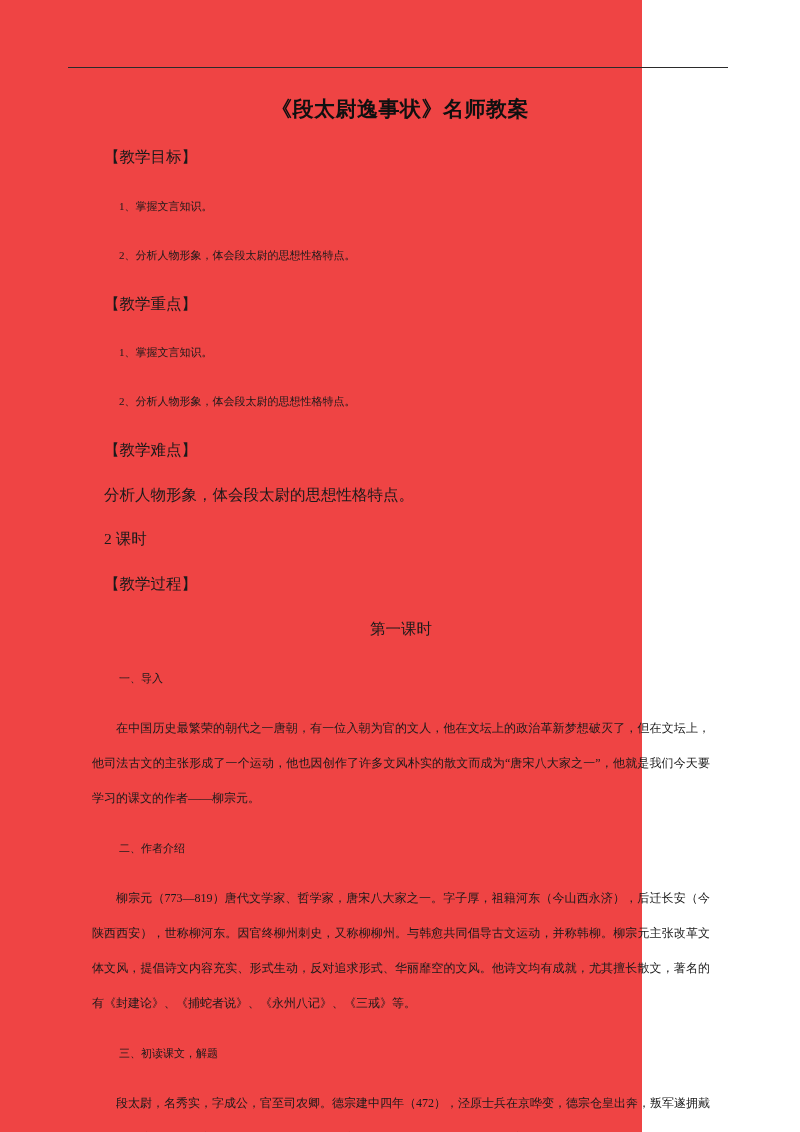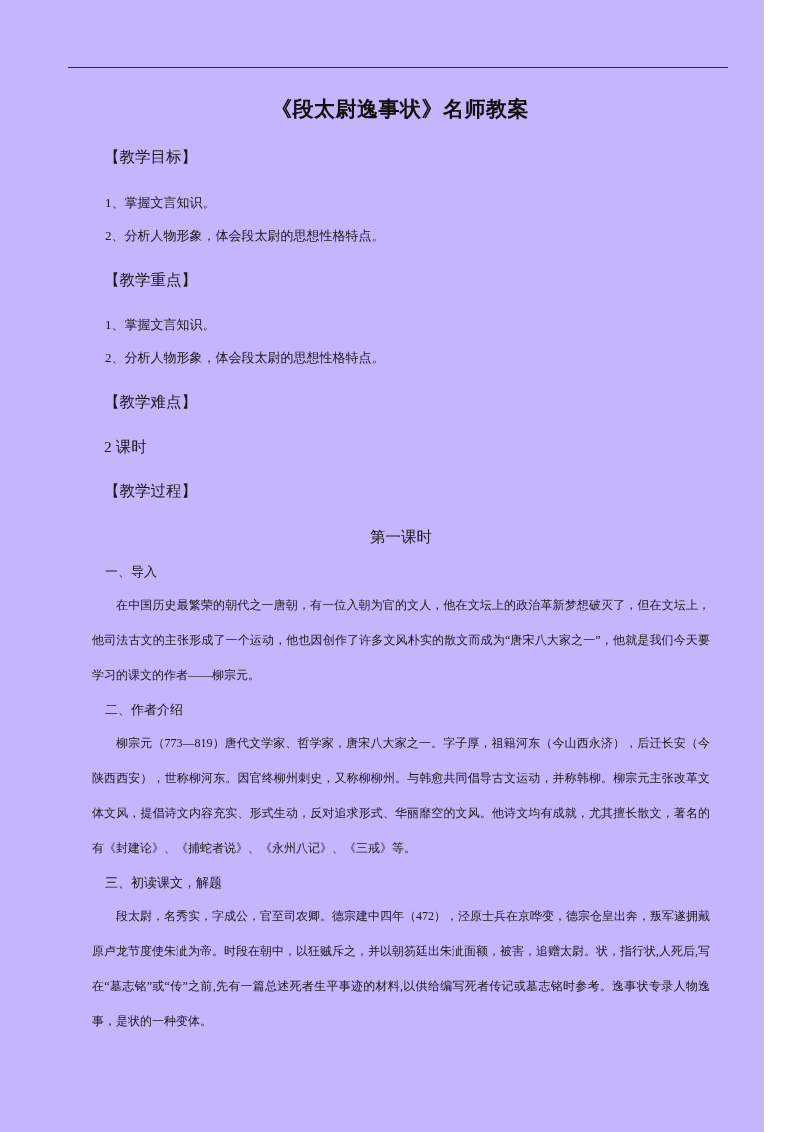--- a/index.html
+++ b/index.html
@@ -10,23 +10,23 @@
   }
   body {
     width: 800px;
     height: 1132px;
     font-family: "Liberation Serif", "DejaVu Serif", serif;
     color: #1a1a1a;
     overflow: hidden;
   }
   .page {
     position: relative;
-    width: 764px;
+    width: 642px;
     height: 1132px;
-    background: #c4b5fd;
+    background: #ef4444;
     box-sizing: border-box;
   }
   
   .header-area {
     position: absolute;
     top: 0;
     left: 0;
     width: 800px;
     height: 70px;
   }
@@ -69,23 +69,23 @@
   p.para {
     margin: 0;
     padding: 0;
     font-size: 12px;
     line-height: 35px;
     text-align: justify;
     text-justify: inter-ideograph;
     text-indent: 2em;
   }
   p.indent1 {
-    margin: 0;
+    margin: 16px;
     padding: 0;
-    font-size: 13px;
+    font-size: 11px;
     line-height: 33px;
     text-indent: 1em;
   }
   p.centered {
     margin: 1px;
     padding: 0;
     font-size: 15.5px;
     line-height: 34px;
     text-align: center;
   }
@@ -115,20 +115,21 @@
       <p class="indent1">2、分析人物形象，体会段太尉的思想性格特点。</p>
 
       <p class="heading-line">【教学重点】</p>
 
       <p class="indent1">1、掌握文言知识。</p>
 
       <p class="indent1">2、分析人物形象，体会段太尉的思想性格特点。</p>
 
       <p class="heading-line">【教学难点】</p>
 
+      <p class="heading-line">分析人物形象，体会段太尉的思想性格特点。</p>
 
 
       <p class="heading-line">2 课时</p>
 
       <p class="heading-line">【教学过程】</p>
 
       <p class="centered">第一课时</p>
 
       <p class="indent1">一、导入</p>
 

